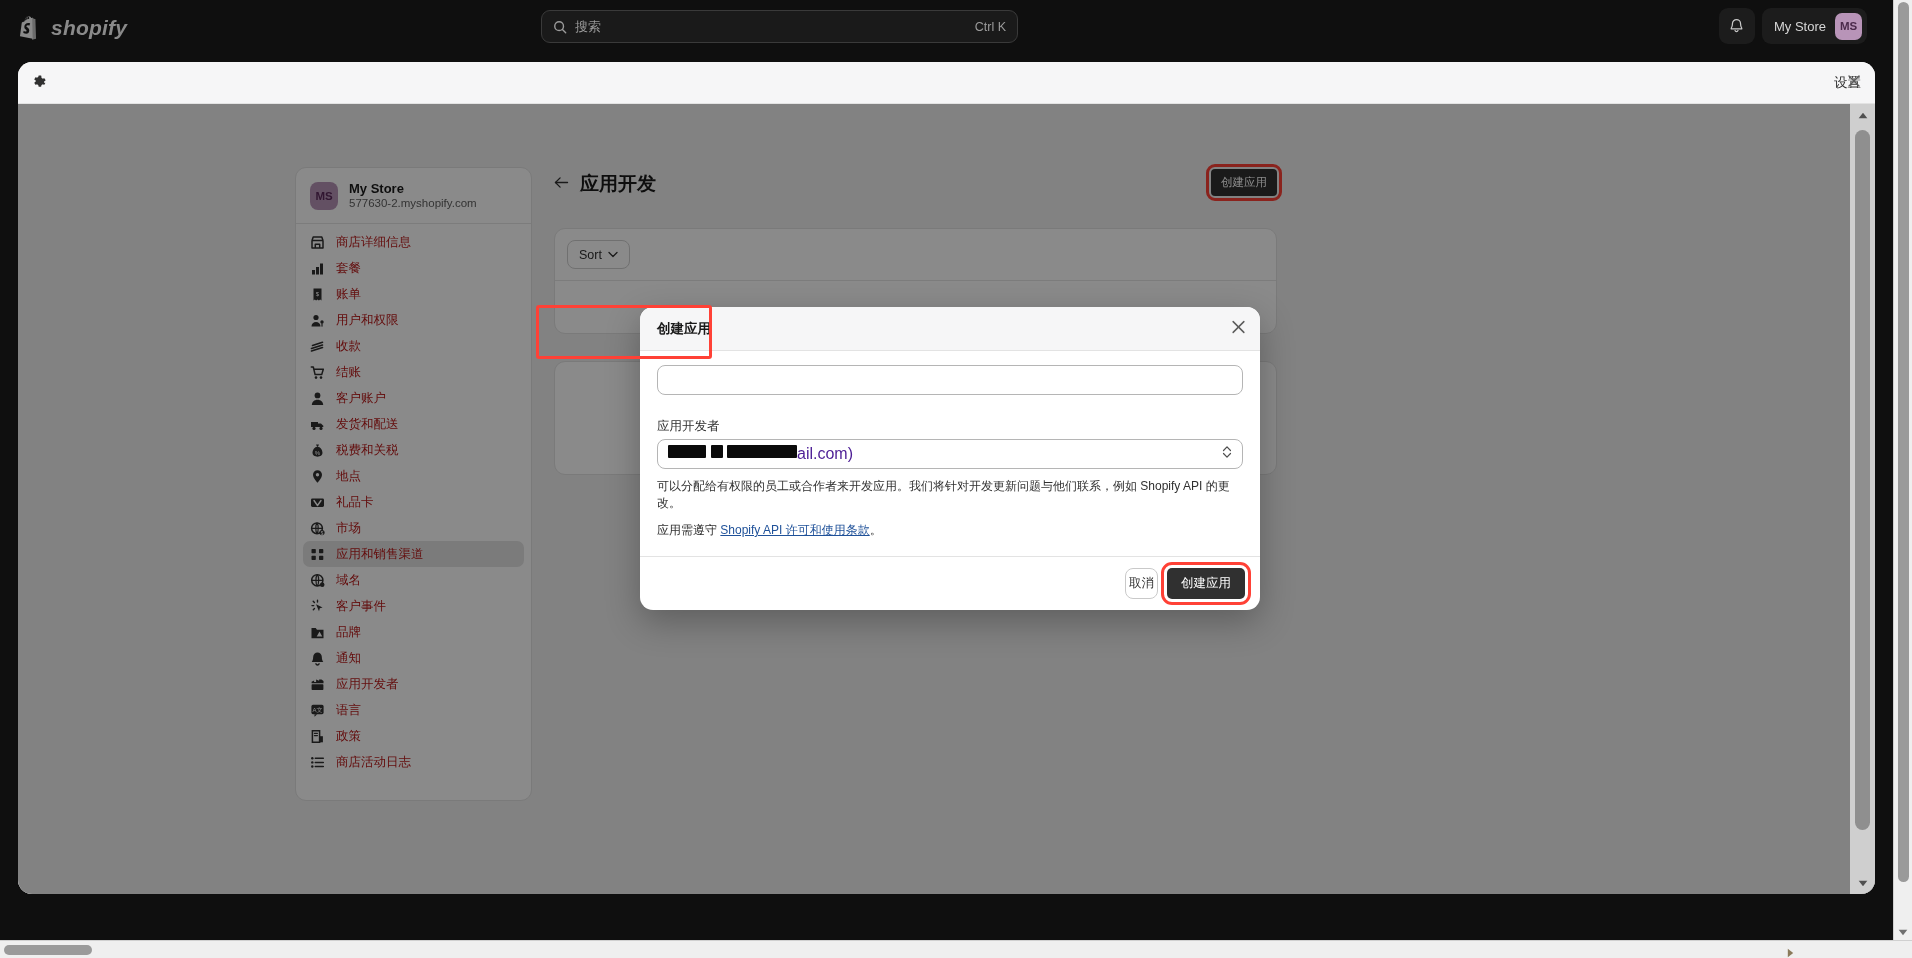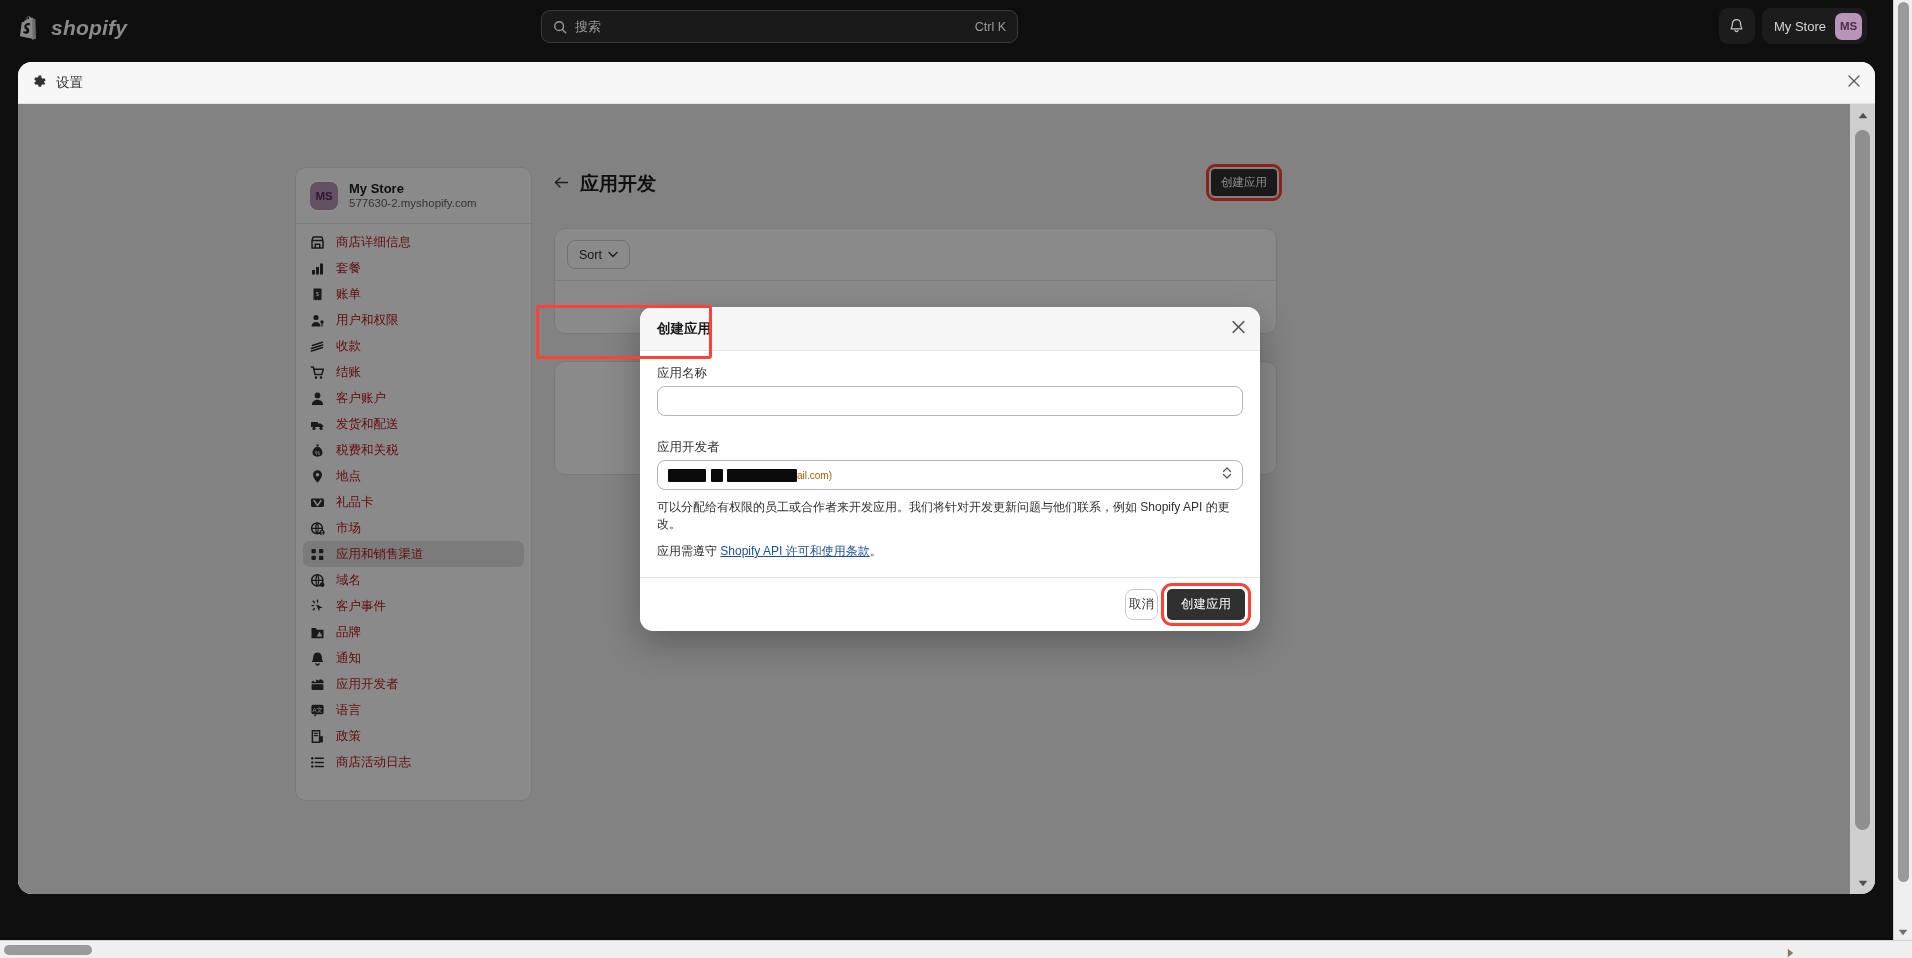--- a/index.html
+++ b/index.html
@@ -44,21 +44,21 @@
     font-size: 11.5px; font-weight: 600; display: flex; align-items: center; justify-content: center;
   }
 
   
   .settings-card {
     position: absolute; left: 18px; top: 62px; width: 1857px; height: 832px;
     background: #ffffff; border-radius: 14px; overflow: hidden;
   }
   .settings-head {
     height: 42px; background: #f6f6f7; border-bottom: 1px solid #e3e3e3;
-    display: flex; align-items: center; padding: 0 14px; position: relative;
+    display: flex; align-items: center; padding: 0 14px; position: relative; justify-content: space-between;
   }
   .settings-head .ttl { font-size: 13.5px; color: #303030; margin-left: 9px; }
   .settings-close { position: absolute; right: 14px; top: 50%; transform: translateY(-50%); cursor: pointer; }
 
   .settings-body { position: relative; height: 790px; background: #f1f1f1; overflow: hidden; }
 
   
   .nav {
     position: absolute; left: 277px; top: 63px; width: 237px; height: 634px;
     background: #ffffff; border: 1px solid #e1e1e1; border-radius: 11px; overflow: hidden;
@@ -151,21 +151,21 @@
   }
   .name-hl {
     position: absolute; left: 536px; top: 305px; width: 176px; height: 54px;
     border: 3px solid #ff4136; border-radius: 3px; pointer-events: none;
   }
   .sel-wrap { position: relative; margin-top: 9px; }
   .sel-box {
     width: 100%; height: 30px; border: 1px solid #b5b5b5; border-radius: 8px;
     display: flex; align-items: center; padding: 0 10px; background: #fff; cursor: pointer;
   }
-  .sel-val { font-size: 10px; color: #a16207; display: flex; align-items: center; }
+  .sel-val { font-size: 16px; color: #4c1d95; display: flex; }
   .redact { display: inline-block; height: 13px; background: #0a0a0a; border-radius: 1px; vertical-align: -2px; }
   .sel-chevs { position: absolute; right: 11px; top: 50%; transform: translateY(-50%); }
   .help {
     font-size: 12px; color: #303030; line-height: 17px; margin-top: 9px;
   }
   .help2 { margin-top: 10px; }
   .help a { color: #1f5199; text-decoration: underline; }
   .modal-foot {
     border-top: 1px solid #e3e3e3; padding: 11px 15px; display: flex; justify-content: flex-end;
     align-items: center; gap: 9px;
@@ -459,21 +459,20 @@
         <span class="t">创建应用</span>
         <span class="modal-x">
           <svg width="15" height="15" viewBox="0 0 14 14">
             <line x1="2" y1="2" x2="12" y2="12" stroke="#5c5c5c" stroke-width="1.4" stroke-linecap="round"></line>
             <line x1="12" y1="2" x2="2" y2="12" stroke="#5c5c5c" stroke-width="1.4" stroke-linecap="round"></line>
           </svg>
         </span>
       </div>
 
       <div class="modal-body">
-        <label class="field-label">应用名称</label>
         <input class="txt-input" type="text" value="" style="">
 
         <label class="field-label" style="margin-top:23px">应用开发者</label>
         <div class="sel-wrap" style="margin-top:0">
           <div class="sel-box">
             <span class="sel-val">
               <span class="redact" style="width:38px"></span>
                 <span style="display:inline-block;width:5px"></span>
                 <span class="redact" style="width:12px"></span>
                 <span class="redact" style="width:70px;margin-left:4px"></span>

